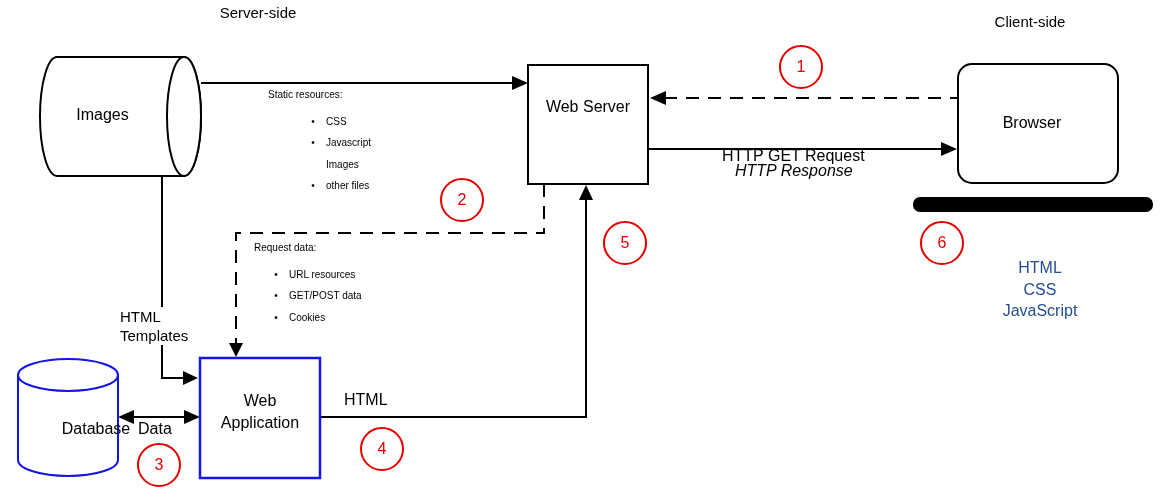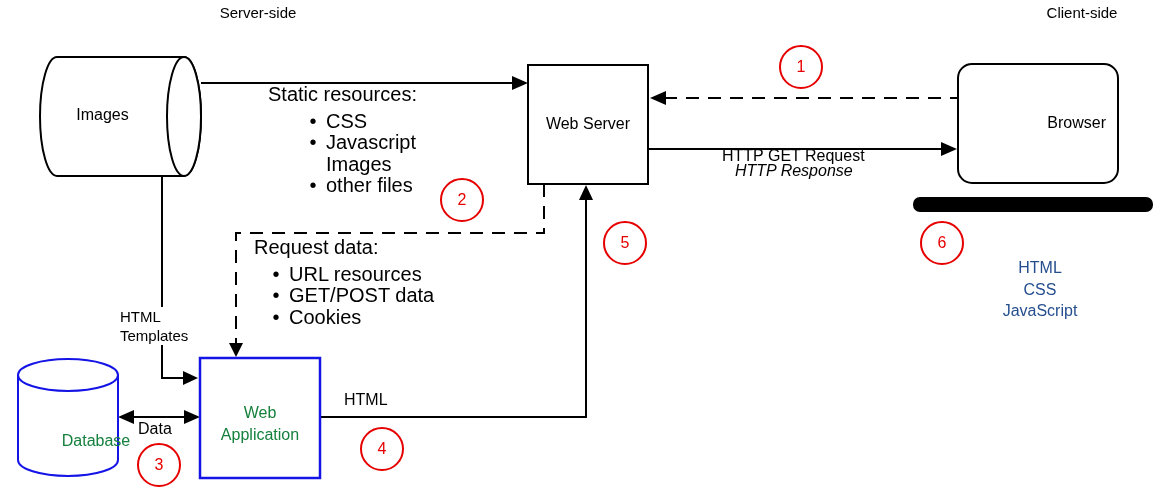--- a/index.html
+++ b/index.html
@@ -9,23 +9,23 @@
     background:#ffffff;
     font-family:"Liberation Sans", sans-serif;
     color:#000;
     overflow:hidden;
     border-radius:10px;
   }
   #shapes{position:absolute;left:0;top:0;z-index:1;}
   .txt{position:absolute;z-index:2;white-space:nowrap;}
   .region-title{font-size:15px;top:4px;text-align:center;width:100px;}
   .node-label{font-size:16px;text-align:center;}
-  .blue{color:#15803d;margin-top:12px;}
+  .blue{color:#000000;}
   .edge-label{font-size:16px;}
-  .list{font-size:20px;line-height:21.5px;}
+  .list{font-size:10px;line-height:21.5px;}
   .list .heading{margin:0 0 5px 0;}
   .list .row{display:flex;}
   .list .bullet{display:inline-block;width:10px;margin-right:8px;text-align:center;}
   .step{
     position:absolute;z-index:3;
     width:40px;height:40px;
     border:2px solid #e60000;border-radius:50%;
     background:#fff;color:#e60000;
     font-size:16px;display:flex;align-items:center;justify-content:center;
   }
@@ -91,25 +91,25 @@
 
     <g fill="#ffffff" stroke="#1414e6" stroke-width="2">
       <path d="M 18 375 V 460 A 50 16 0 0 0 118 460 V 375"></path>
       <ellipse cx="68" cy="375" rx="50" ry="16"></ellipse>
     </g>
 
     <rect x="200" y="358" width="120" height="120" fill="#ffffff" stroke="#1414e6" stroke-width="2.5"></rect>
   </svg>
 
   <div class="txt region-title" style="left:208px;">Server-side</div>
-  <div class="txt region-title" style="left:1032px;">Client-side</div>
+  <div class="txt region-title" style="left:980px;margin-top:9px;">Client-side</div>
 
   <div class="txt node-label" style="left:30px;top:106px;width:145px;">Images</div>
-  <div class="txt node-label" style="left:528px;top:115px;width:120px;">Web Server</div>
-  <div class="txt node-label" style="left:958px;top:114px;width:148px;text-align:right;">Browser</div>
+  <div class="txt node-label" style="left:528px;top:98px;width:120px;">Web Server</div>
+  <div class="txt node-label" style="left:958px;top:114px;width:148px;">Browser</div>
   <div class="txt node-label blue" style="left:18px;top:420px;width:100px;padding-left:28px;">Database</div>
   <div class="txt node-label blue" style="left:200px;top:390px;width:120px;line-height:22px;">
     <div>Web</div>
     <div>Application</div>
   </div>
 
   <div class="txt list" style="left:268px;top:84px;">
     <div class="heading">Static resources:</div>
     <div style="padding-left:40px;">
       <div class="row">

